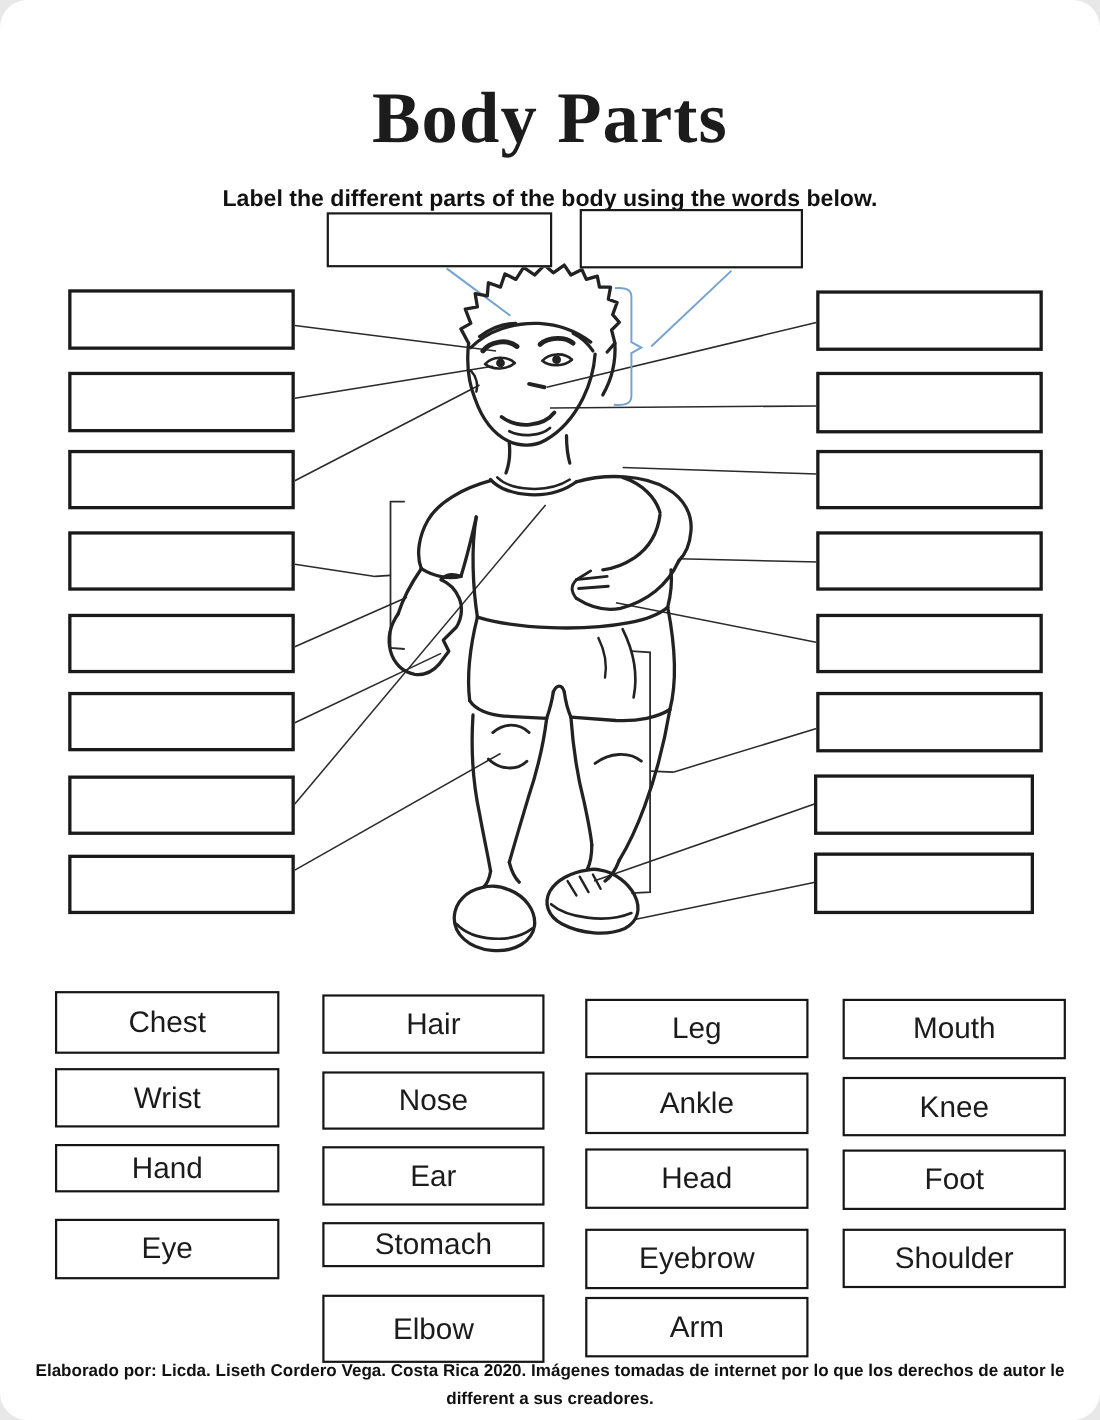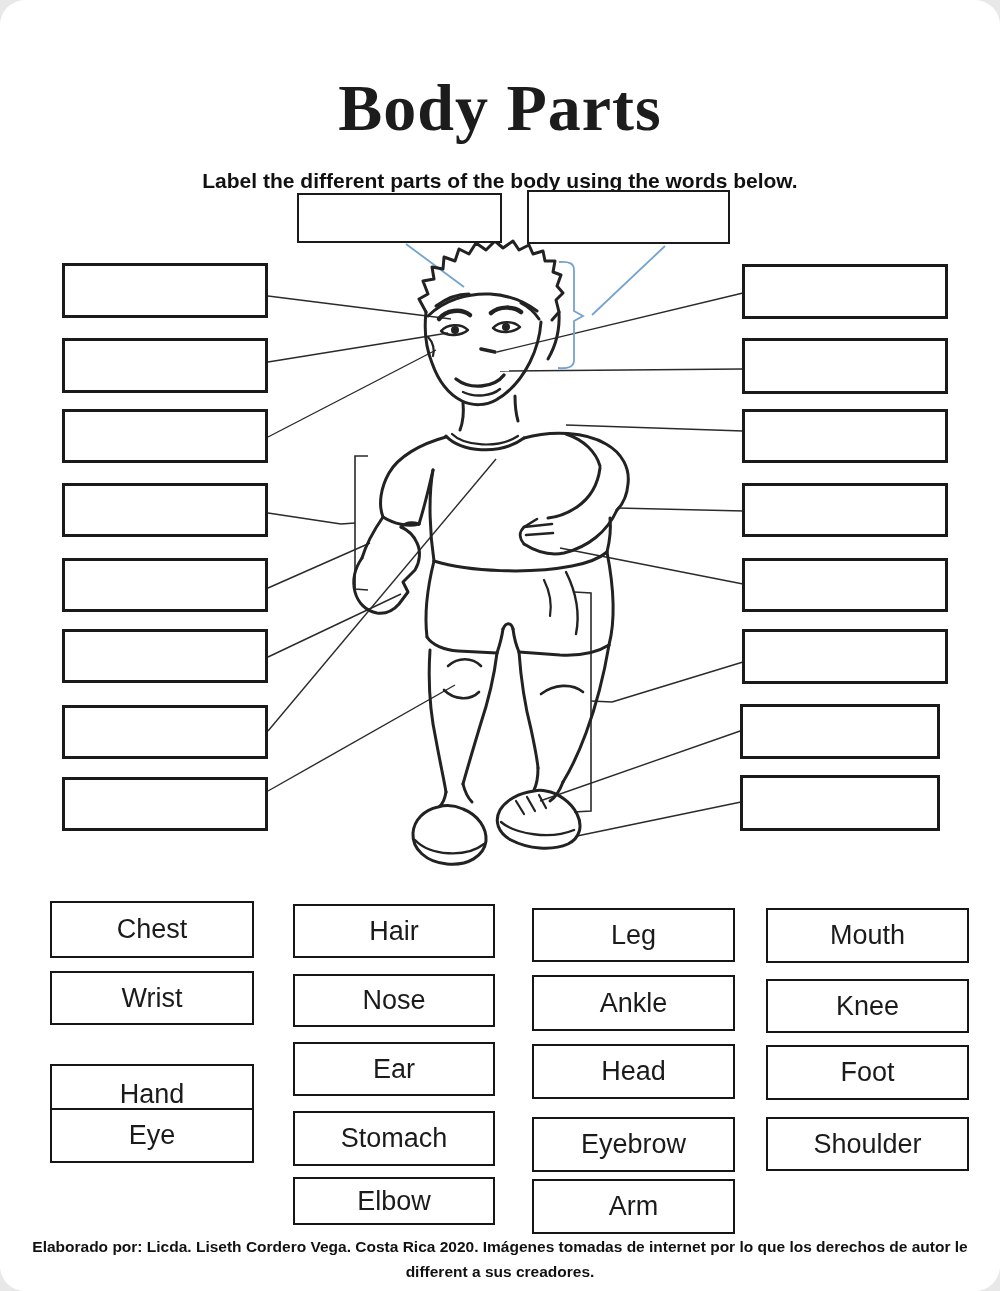--- a/index.html
+++ b/index.html
@@ -180,28 +180,28 @@
   <div class="abox" style="left:742px;top:338px;width:206px;height:56px"></div>
   <div class="abox" style="left:742px;top:409px;width:206px;height:54px"></div>
   <div class="abox" style="left:742px;top:483px;width:206px;height:54px"></div>
   <div class="abox" style="left:742px;top:558px;width:206px;height:54px"></div>
   <div class="abox" style="left:742px;top:629px;width:206px;height:55px"></div>
   <div class="abox" style="left:740px;top:704px;width:200px;height:55px"></div>
   <div class="abox" style="left:740px;top:775px;width:200px;height:56px"></div>
 
   <div class="wbox" style="left:50px;top:901px;width:204px;height:57px">Chest</div>
   <div class="wbox" style="left:50px;top:971px;width:204px;height:54px">Wrist</div>
-  <div class="wbox" style="left:50px;top:1064px;width:204px;height:60px">Hand</div>
+  <div class="wbox" style="left:50px;top:1040px;width:204px;height:44px">Hand</div>
   <div class="wbox" style="left:50px;top:1108px;width:204px;height:55px">Eye</div>
 
   <div class="wbox" style="left:293px;top:904px;width:202px;height:54px">Hair</div>
   <div class="wbox" style="left:293px;top:974px;width:202px;height:53px">Nose</div>
   <div class="wbox" style="left:293px;top:1042px;width:202px;height:54px">Ear</div>
-  <div class="wbox" style="left:293px;top:1111px;width:202px;height:55px">Stomach</div>
-  <div class="wbox" style="left:293px;top:1177px;width:202px;height:48px">Elbow</div>
+  <div class="wbox" style="left:293px;top:1111px;width:202px;height:41px">Stomach</div>
+  <div class="wbox" style="left:293px;top:1177px;width:202px;height:62px">Elbow</div>
 
   <div class="wbox" style="left:532px;top:908px;width:203px;height:54px">Leg</div>
   <div class="wbox" style="left:532px;top:975px;width:203px;height:56px">Ankle</div>
   <div class="wbox" style="left:532px;top:1044px;width:203px;height:55px">Head</div>
   <div class="wbox" style="left:532px;top:1117px;width:203px;height:55px">Eyebrow</div>
   <div class="wbox" style="left:532px;top:1179px;width:203px;height:55px">Arm</div>
 
   <div class="wbox" style="left:766px;top:908px;width:203px;height:55px">Mouth</div>
   <div class="wbox" style="left:766px;top:979px;width:203px;height:54px">Knee</div>
   <div class="wbox" style="left:766px;top:1045px;width:203px;height:55px">Foot</div>

